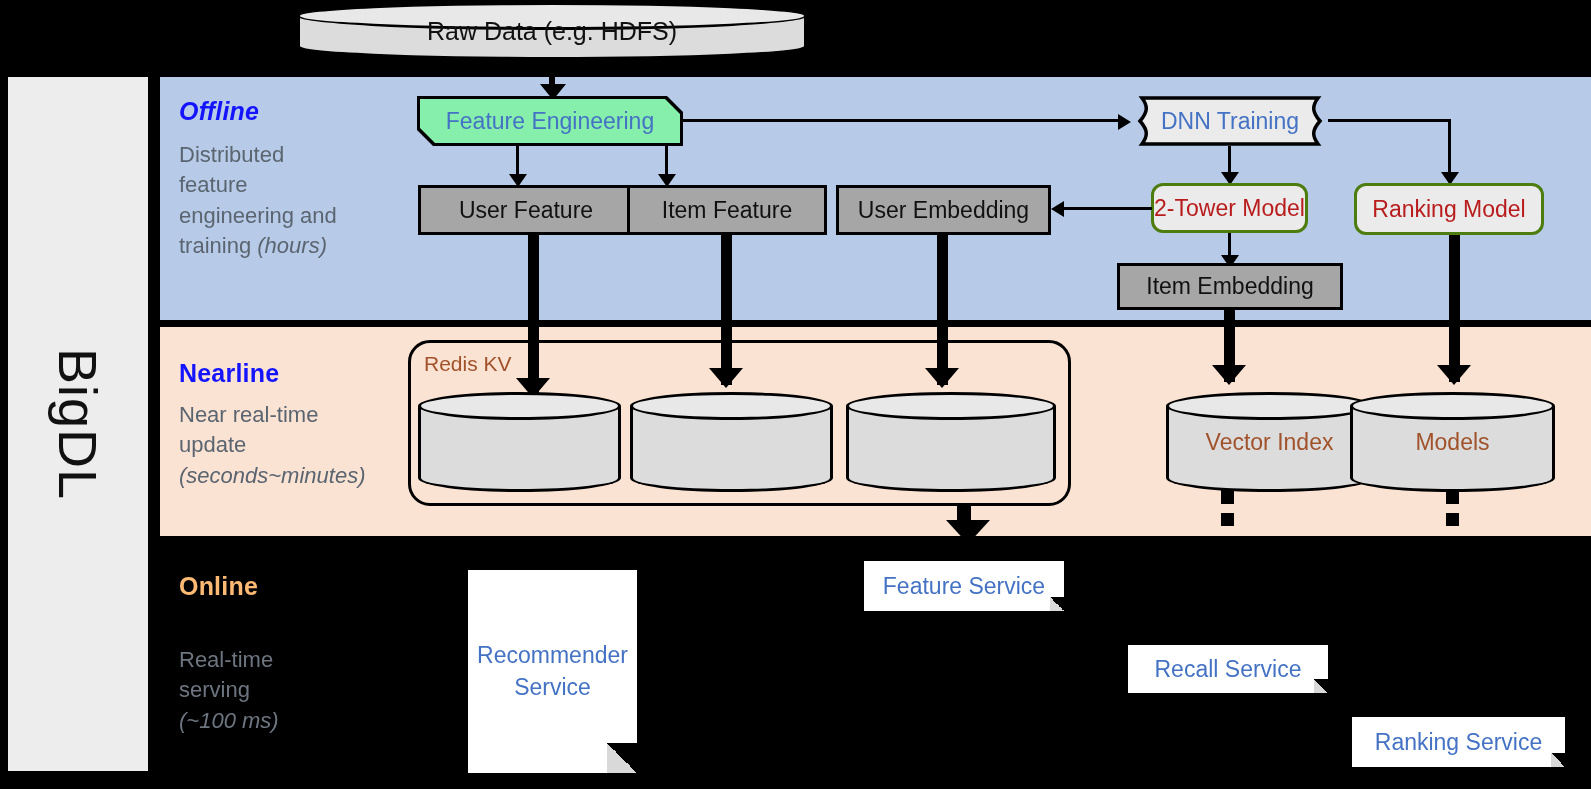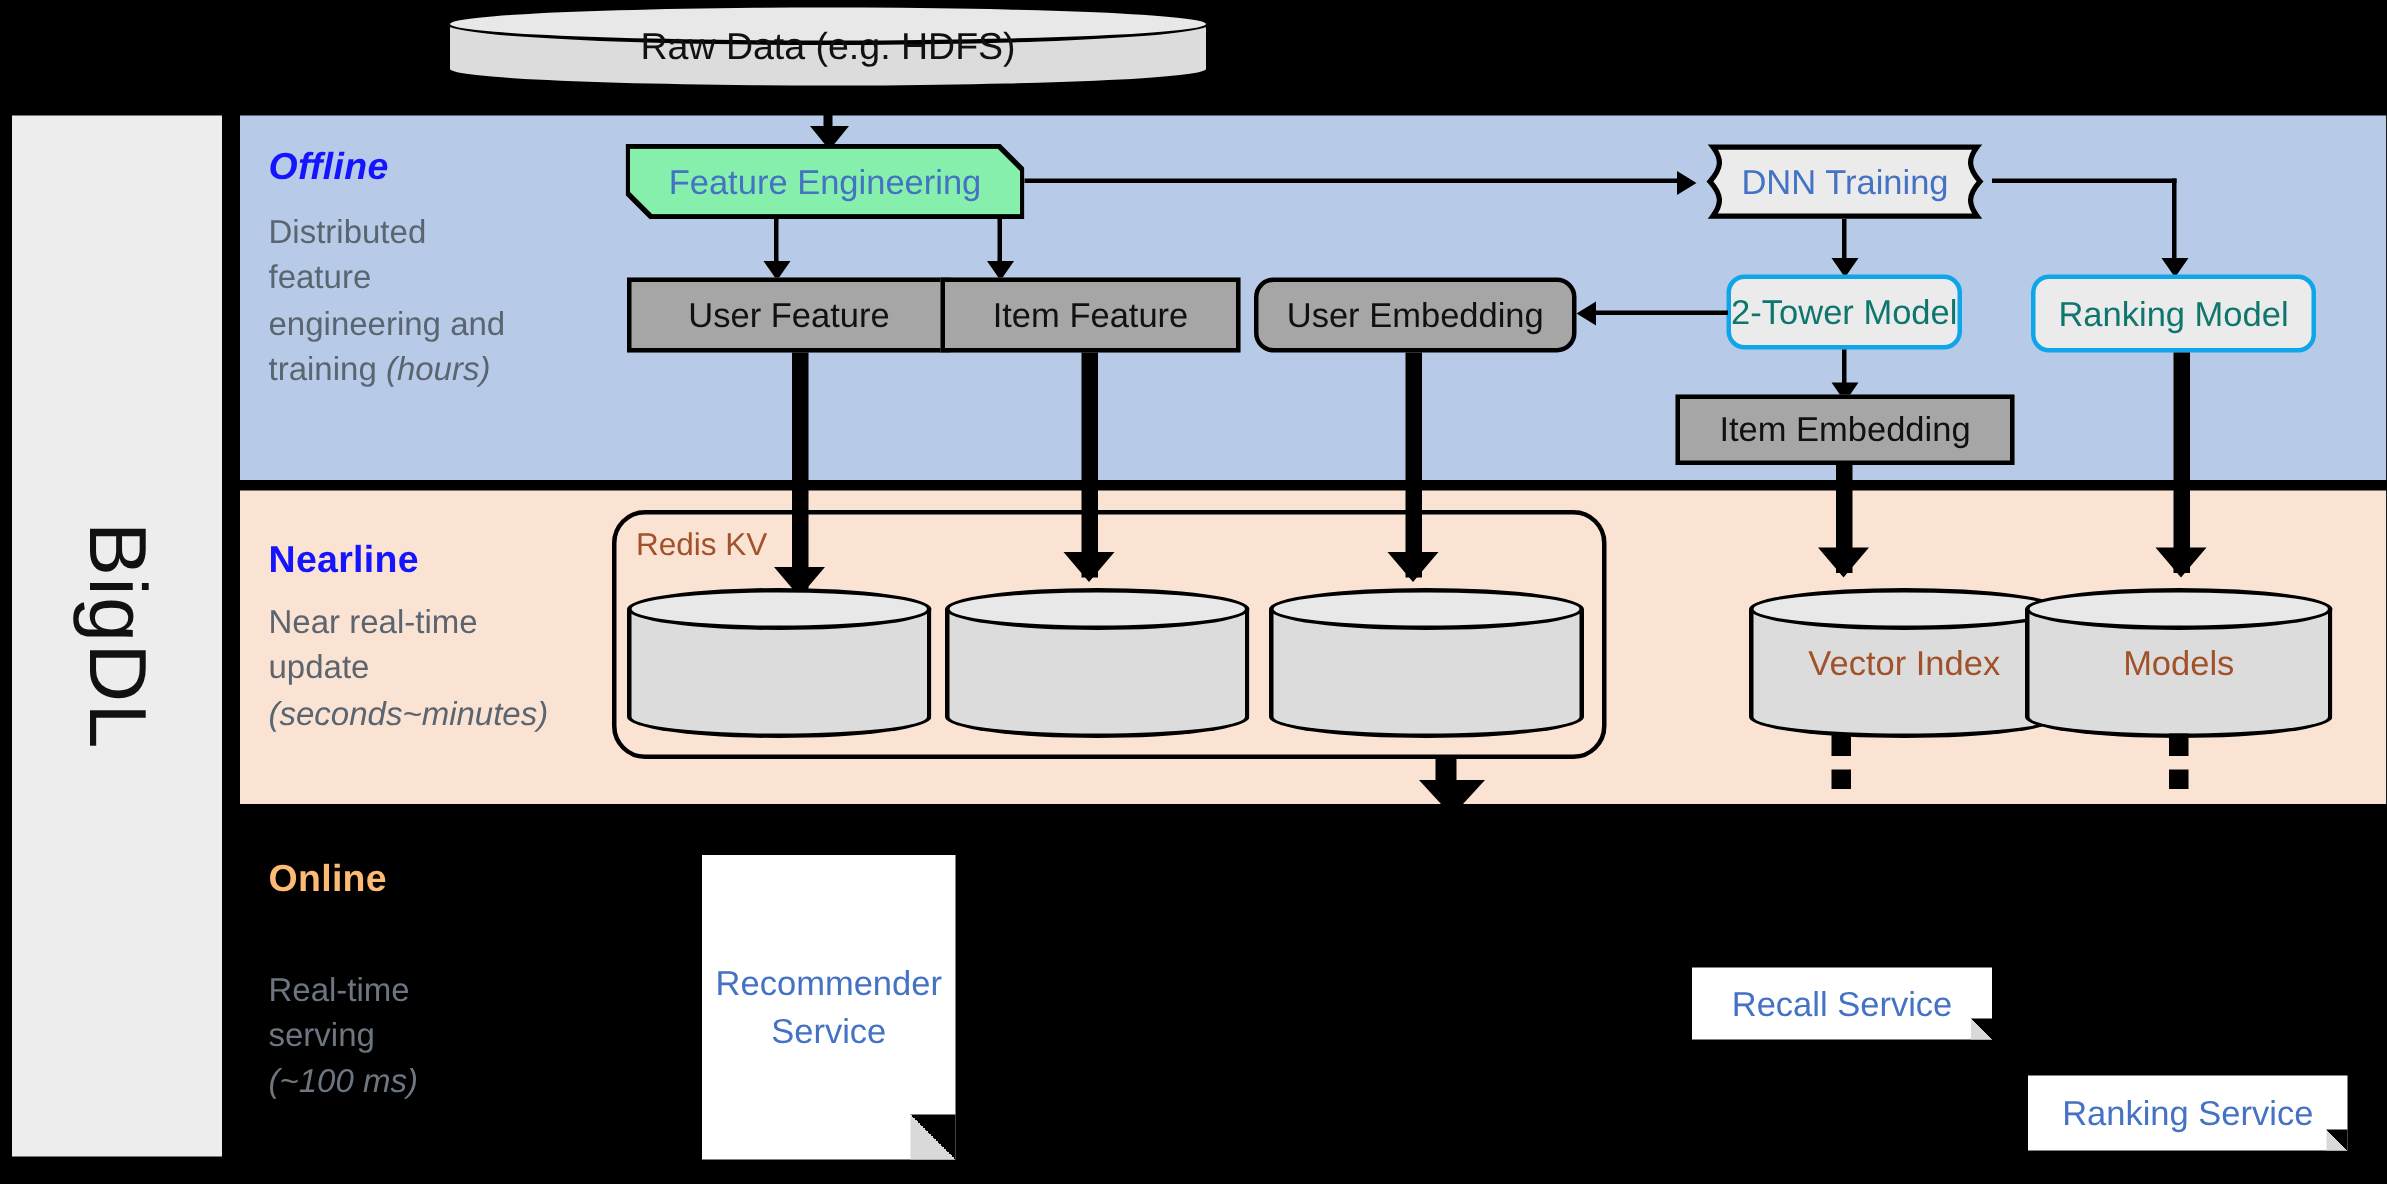--- a/index.html
+++ b/index.html
@@ -28,21 +28,21 @@
   #lbl-offline-title{left:179px;top:97px;font-style:italic;}
   #lbl-offline-desc{left:179px;top:140px;}
   #lbl-nearline-title{left:179px;top:359px;}
   #lbl-nearline-desc{left:179px;top:400px;width:235px;}
   #lbl-online-title{left:179px;top:572px;color:#fdba74;}
   #lbl-online-desc{left:179px;top:645px;color:#6d7680;}
 
   
   .node{position:absolute;box-sizing:border-box;display:flex;align-items:center;justify-content:center;text-align:center;}
   .gray-box{background:#a6a6a6;border:3px solid #000;color:#111;font-size:23px;}
-  .model-box{background:#ebebeb;border:3px solid #0ea5e9;border-radius:12px;color:#0f766e;font-size:23px;}
+  .model-box{background:#ebebeb;border:3px solid #4d7c0f;border-radius:12px;color:#b91c1c;font-size:23px;}
   .svc-card{background:#ffffff;color:#4472c4;font-size:23px;}
   .svc-card .fold{position:absolute;right:0;bottom:0;width:14px;height:14px;
      background:linear-gradient(225deg,#000 0 50%,#d9d9d9 50% 100%);}
 
   
   .cyl{position:absolute;}
   .cyl .body{position:absolute;left:0;right:0;top:14px;bottom:0;background:#dcdcdc;
      border-left:3px solid #000;border-right:3px solid #000;border-bottom:3px solid #000;
      border-radius:0 0 50% 50%/0 0 14px 14px;}
   .cyl .top{position:absolute;left:0;right:0;top:0;height:28px;background:#e8e8e8;
@@ -147,21 +147,21 @@
   <div class="hline" style="left:1328px;top:119px;width:123px;height:3px;"></div>
   <div class="vline" style="left:1448px;top:119px;width:3px;height:58px;"></div>
   <div class="ahead-down" style="left:1441px;top:172px;"></div>
 
   <div class="node gray-box" style="left:418px;top:185px;width:216px;height:50px;">
     <span>User Feature</span>
   </div>
   <div class="node gray-box" style="left:627px;top:185px;width:200px;height:50px;">
     <span>Item Feature</span>
   </div>
-  <div class="node gray-box" style="left:836px;top:185px;width:215px;height:50px;border-radius:13px;">
+  <div class="node gray-box" style="left:836px;top:185px;width:215px;height:50px;">
     <span>User Embedding</span>
   </div>
 
   <div class="node model-box" style="left:1151px;top:183px;width:157px;height:50px;">
     <span>2-Tower Model</span>
   </div>
   <div class="node model-box" style="left:1354px;top:183px;width:190px;height:52px;">
     <span>Ranking Model</span>
   </div>
 
@@ -219,20 +219,24 @@
 
   <div class="vline" style="left:957px;top:506px;width:14px;height:14px;"></div>
   <div class="ahead-down fat" style="left:946px;top:520px;border-left-width:22px;border-right-width:22px;border-top-width:24px;"></div>
 
   <div class="vline" style="left:1221px;top:489px;width:13px;height:15px;"></div>
   <div class="vline" style="left:1221px;top:513px;width:13px;height:13px;"></div>
 
   <div class="vline" style="left:1446px;top:489px;width:13px;height:15px;"></div>
   <div class="vline" style="left:1446px;top:513px;width:13px;height:13px;"></div>
 
+  <div class="node svc-card" style="left:864px;top:561px;width:200px;height:50px;">
+    <span>Feature Service</span>
+    <span class="fold"></span>
+  </div>
 
   <div class="node svc-card" style="left:468px;top:570px;width:169px;height:203px;flex-direction:column;line-height:1.35;">
     <span>Recommender</span>
     <span>Service</span>
     <span class="fold" style="width:30px;height:30px;"></span>
   </div>
 
   <div class="node svc-card" style="left:1128px;top:645px;width:200px;height:48px;">
     <span>Recall Service</span>
     <span class="fold"></span>

